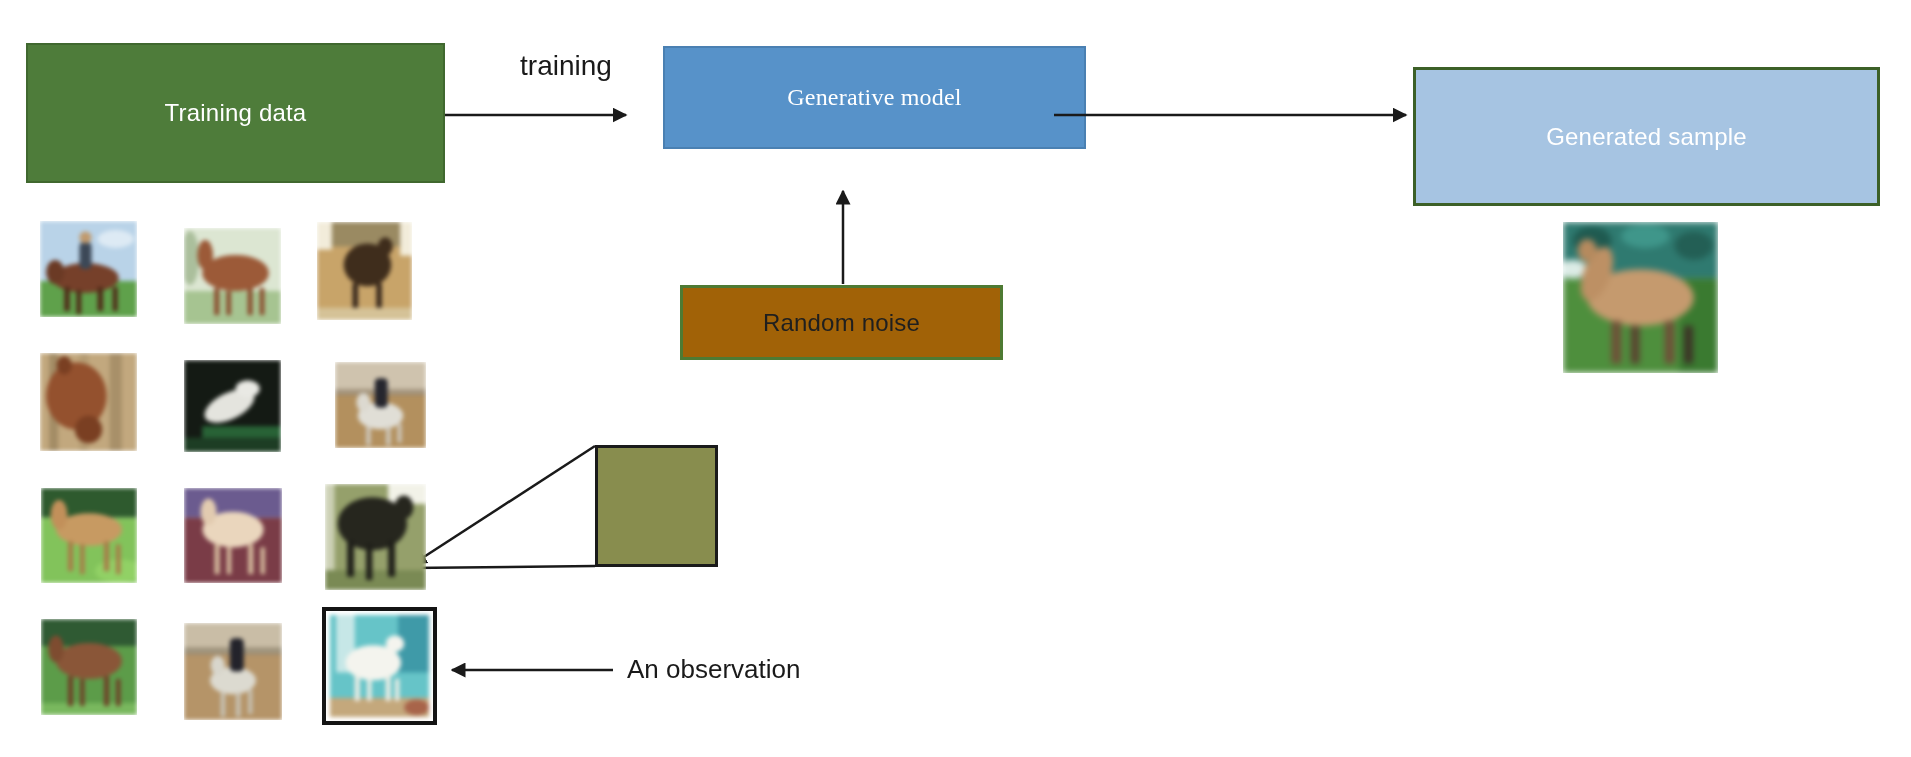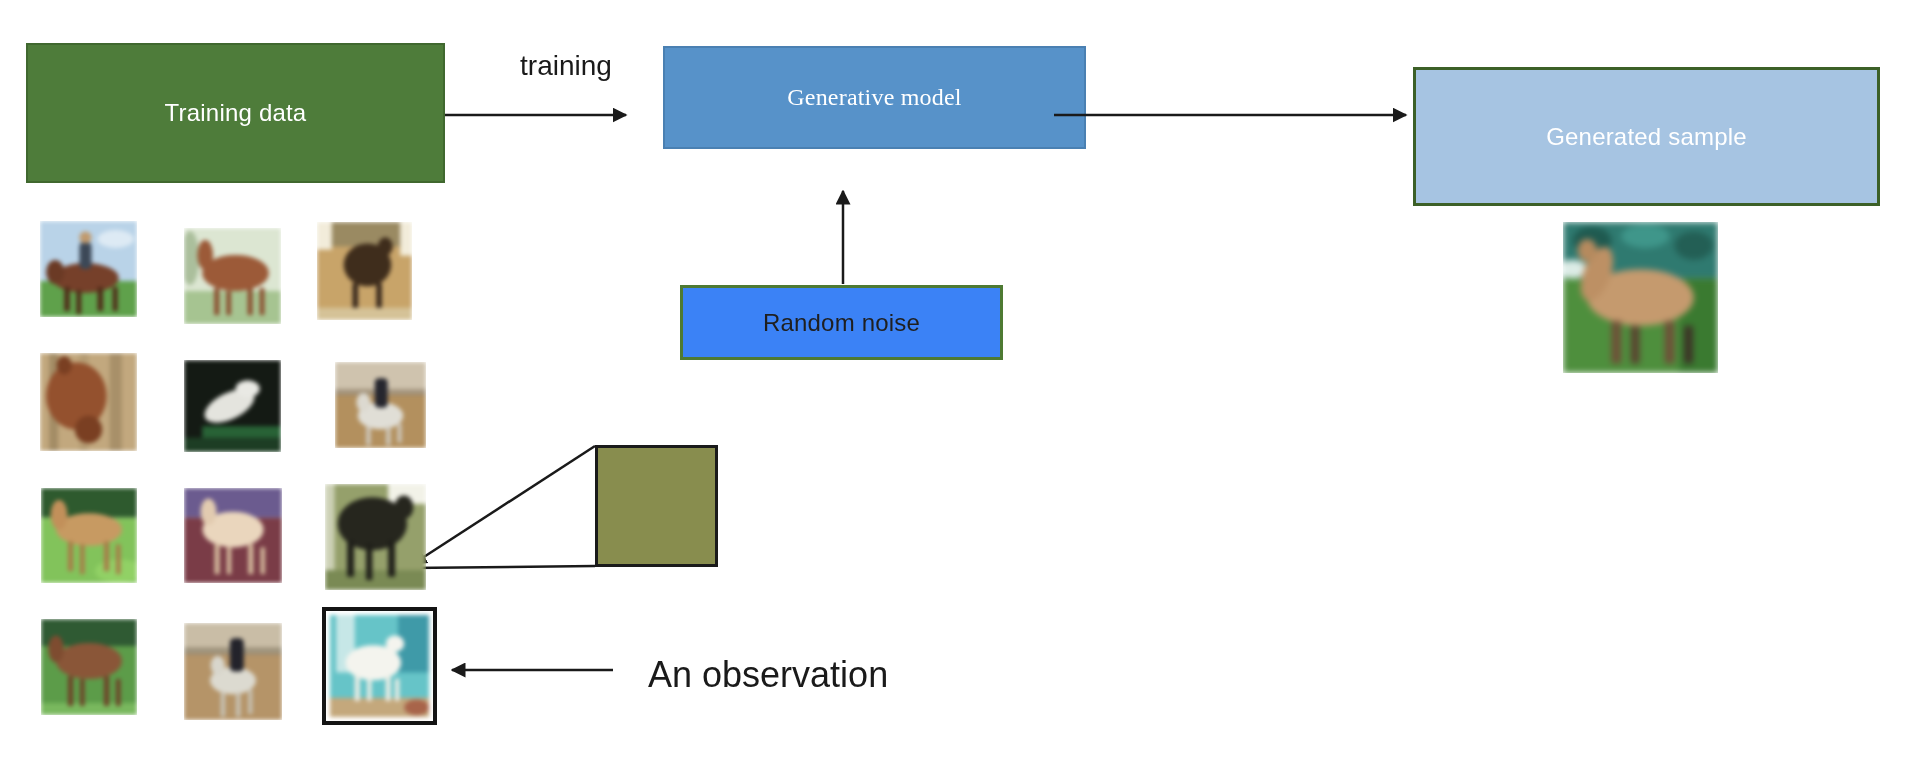--- a/index.html
+++ b/index.html
@@ -102,22 +102,22 @@
   #pixel-callout-text {
     position: absolute;
     left: 742px; top: 464px;
     font-size: 28px;
     line-height: 40px;
     color: #1a1a1a;
     white-space: nowrap;
   }
   #observation-label {
     position: absolute;
-    left: 648px; top: 654px;
-    font-size: 36px;
+    left: 627px; top: 654px;
+    font-size: 26px;
     color: #1a1a1a;
     white-space: nowrap;
   }
 </style>
 </head>
 <body>
 
 <div id="canvas">
 
   <div class="node" id="training-box" style="background-color: rgb(78, 124, 58); border-color: rgb(64, 104, 47); color: rgb(255, 255, 255);">
@@ -125,21 +125,21 @@
   </div>
 
   <div class="node" id="model-box" style="background-color: rgb(87, 146, 201); border-color: rgb(74, 128, 178); color: rgb(255, 255, 255);">
     <span>Generative model</span>
   </div>
 
   <div class="node" id="sample-box" style="background-color: rgb(166, 196, 226); border-color: rgb(60, 96, 39); color: rgb(255, 255, 255);">
     <span>Generated sample</span>
   </div>
 
-  <div class="node" id="noise-box" style="background-color: #3b82f6; border-color: rgb(78, 122, 51); color: rgb(31, 31, 31);">
+  <div class="node" id="noise-box" style="background-color: #a16207; border-color: rgb(78, 122, 51); color: rgb(31, 31, 31);">
     <span>Random noise</span>
   </div>
 
   <div class="edge-label" id="training-edge-label">training</div>
 
   <svg id="connector-overlay" viewBox="0 0 1911 757" xmlns="http://www.w3.org/2000/svg">
     <defs>
       <marker id="arrhead" viewBox="0 0 10 10" refX="9" refY="5" markerWidth="6" markerHeight="6" orient="auto-start-reverse">
         <path d="M0,0 L10,5 L0,10 z" fill="#1a1a1a"></path>
       </marker>

